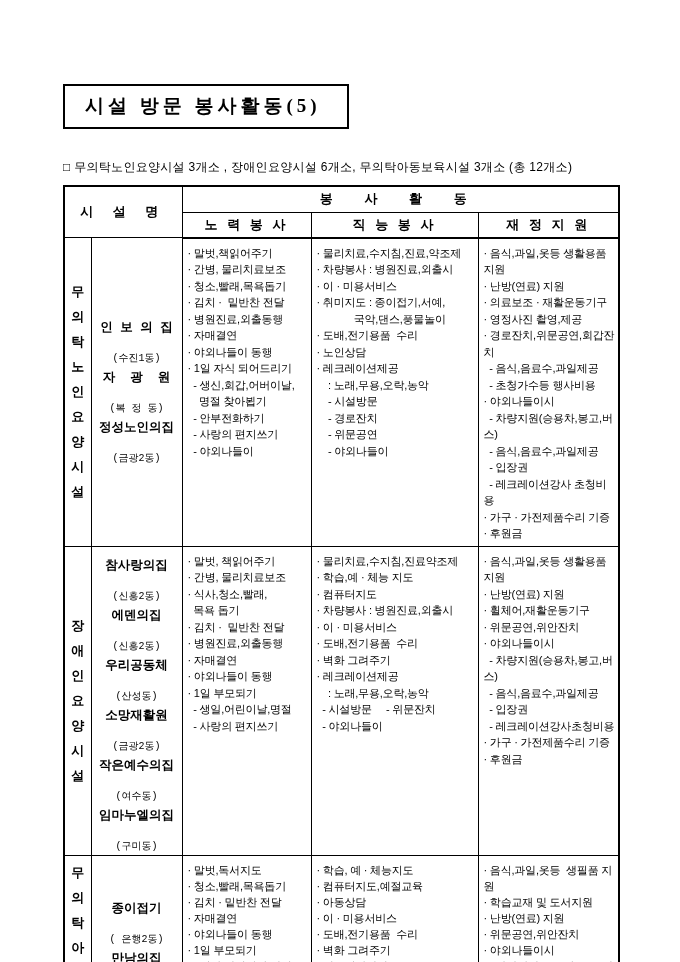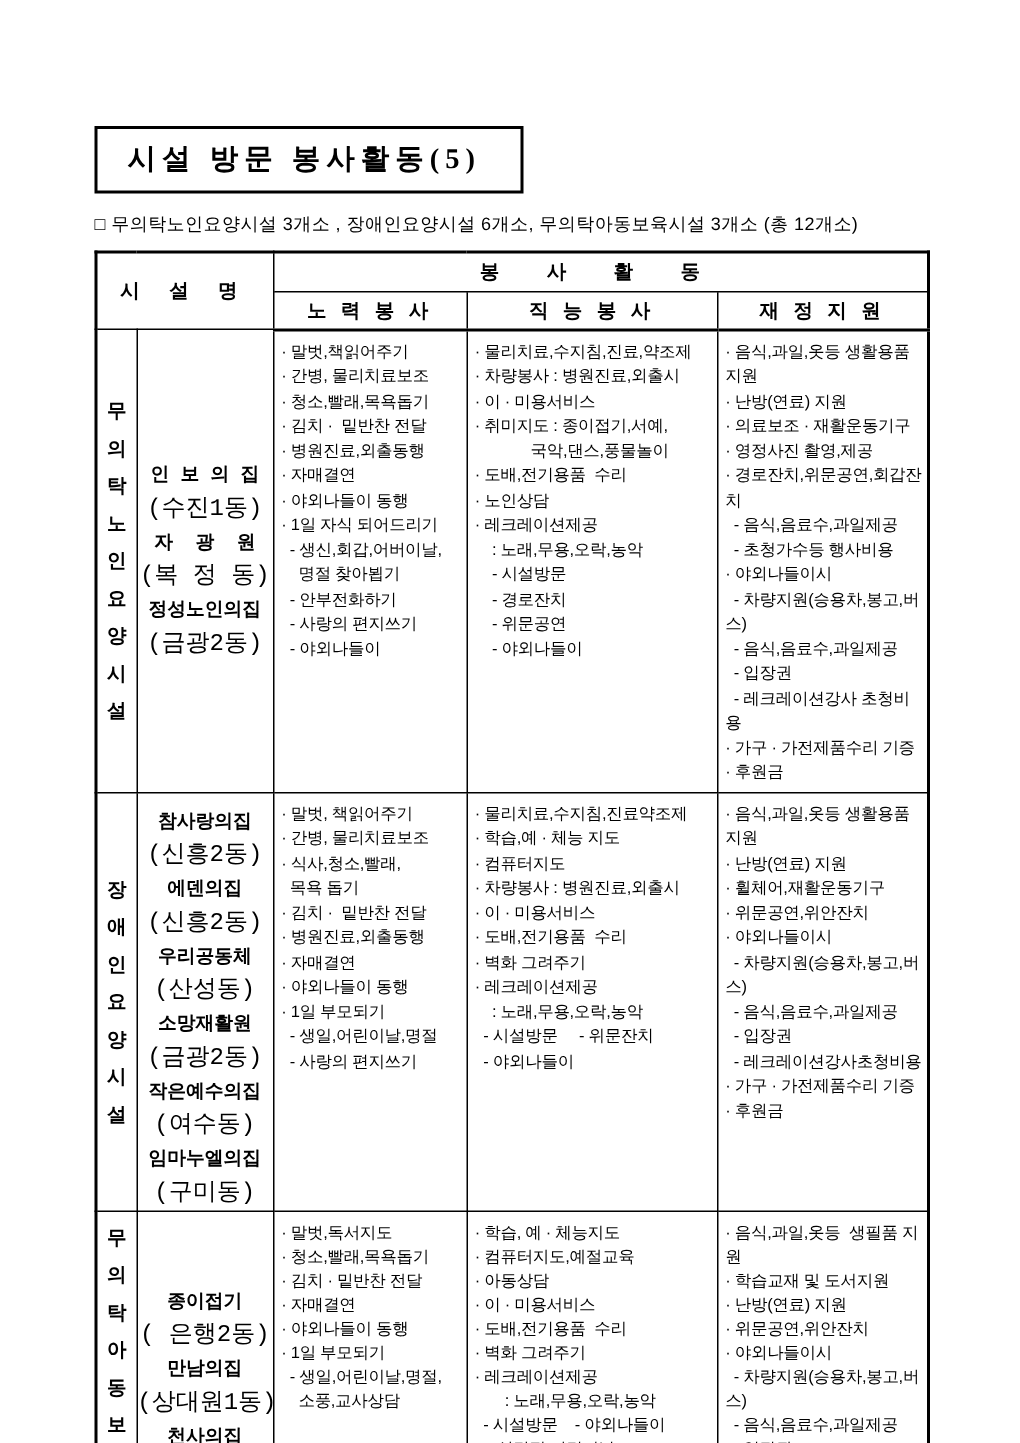--- a/index.html
+++ b/index.html
@@ -23,21 +23,21 @@
     font-size: 19px;
     font-weight: bold;
     letter-spacing: 4px;
     font-family: "Liberation Serif", "DejaVu Serif", serif;
   }
 
   
   .subtitle {
     font-size: 12px;
     letter-spacing: 0.3px;
-    margin: 2px 0 9px 0;
+    margin: 20px 0 9px 0;
     white-space: pre;
   }
 
   
   table {
     border-collapse: collapse;
     table-layout: fixed;
     width: 555px;
     border: 2px solid #000;
   }
@@ -70,21 +70,21 @@
     letter-spacing: 0;
   }
 
   
   td.facilities { vertical-align: middle; }
   .fac-wrap { display: flex; flex-direction: column; height: 100%; font-family: Liberation Mono, monospace; }
   .fac-spread { justify-content: space-around; }
   .fac-stack { justify-content: space-between; padding-top: 8px; }
   .fac { text-align: center; margin: 2px 0; }
   .fac-name { font-size: 12.5px; font-weight: bold; white-space: pre; }
-  .fac-dong { font-size: 16px; white-space: pre; margin-top: 3px; }
+  .fac-dong { font-size: 10px; white-space: pre; margin-top: 15px; }
 
   
   td.list {
     padding: 6px 3px 4px 5px;
     font-size: 11px;
   }
   td.list .lines {
     white-space: pre-wrap;
     line-height: 16.5px;
     letter-spacing: -0.2px;

